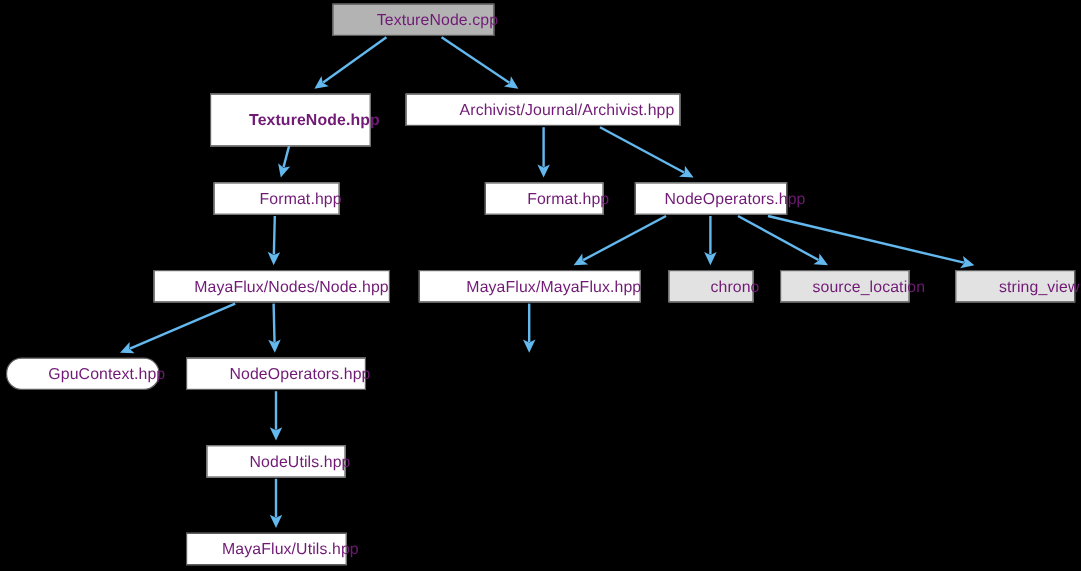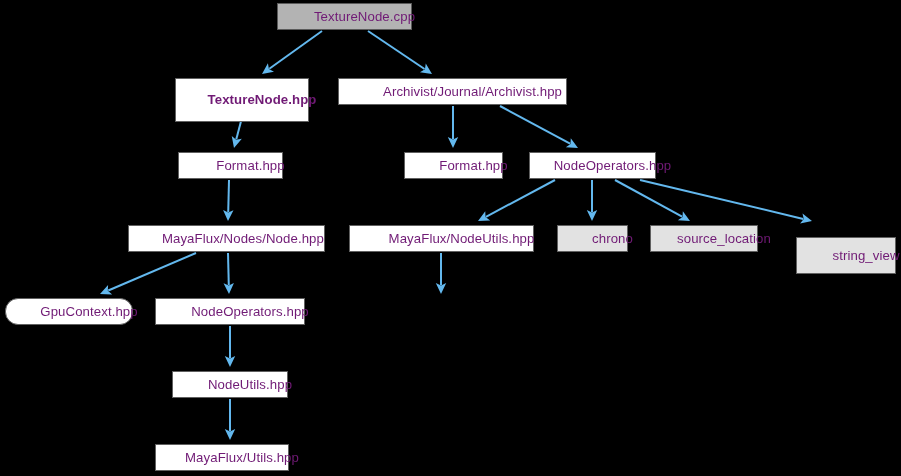--- a/index.html
+++ b/index.html
@@ -93,29 +93,29 @@
     <div class="node fill-white" style="left: 404px; top: 152px; width: 99px; height: 27px; text-align: center;">
       <span>Format.hpp</span>
     </div>
     <div class="node fill-white" style="left: 529px; top: 152px; width: 127px; height: 27px;">
       <span>NodeOperators.hpp</span>
     </div>
     <div class="node fill-white" style="left: 128px; top: 225px; width: 197px; height: 27px; justify-content: flex-end;">
       <span>MayaFlux/Nodes/Node.hpp</span>
     </div>
     <div class="node fill-white" style="left: 349px; top: 225px; width: 185px; height: 27px;">
-      <span>MayaFlux/NodeUtils.hpp</span>
+      <span>MayaFlux/MayaFlux.hpp</span>
     </div>
     <div class="node fill-gray" style="left: 557px; top: 225px; width: 71px; height: 27px;">
       <span>chrono</span>
     </div>
     <div class="node fill-gray" style="left: 650px; top: 225px; width: 108px; height: 27px;">
       <span>source_location</span>
     </div>
-    <div class="node fill-gray" style="left: 796px; top: 225px; width: 100px; height: 37px; margin-top: 12px;">
+    <div class="node fill-gray" style="left: 796px; top: 225px; width: 100px; height: 27px;">
       <span>string_view</span>
     </div>
     <div class="node fill-white" style="left: 5px; top: 298px; width: 128px; height: 27px; border-radius: 13px;">
       <span>GpuContext.hpp</span>
     </div>
     <div class="node fill-white" style="left: 155px; top: 298px; width: 150px; height: 27px;">
       <span>NodeOperators.hpp</span>
     </div>
     <div class="node fill-white" style="left: 172px; top: 371px; width: 116px; height: 27px;">
       <span>NodeUtils.hpp</span>

